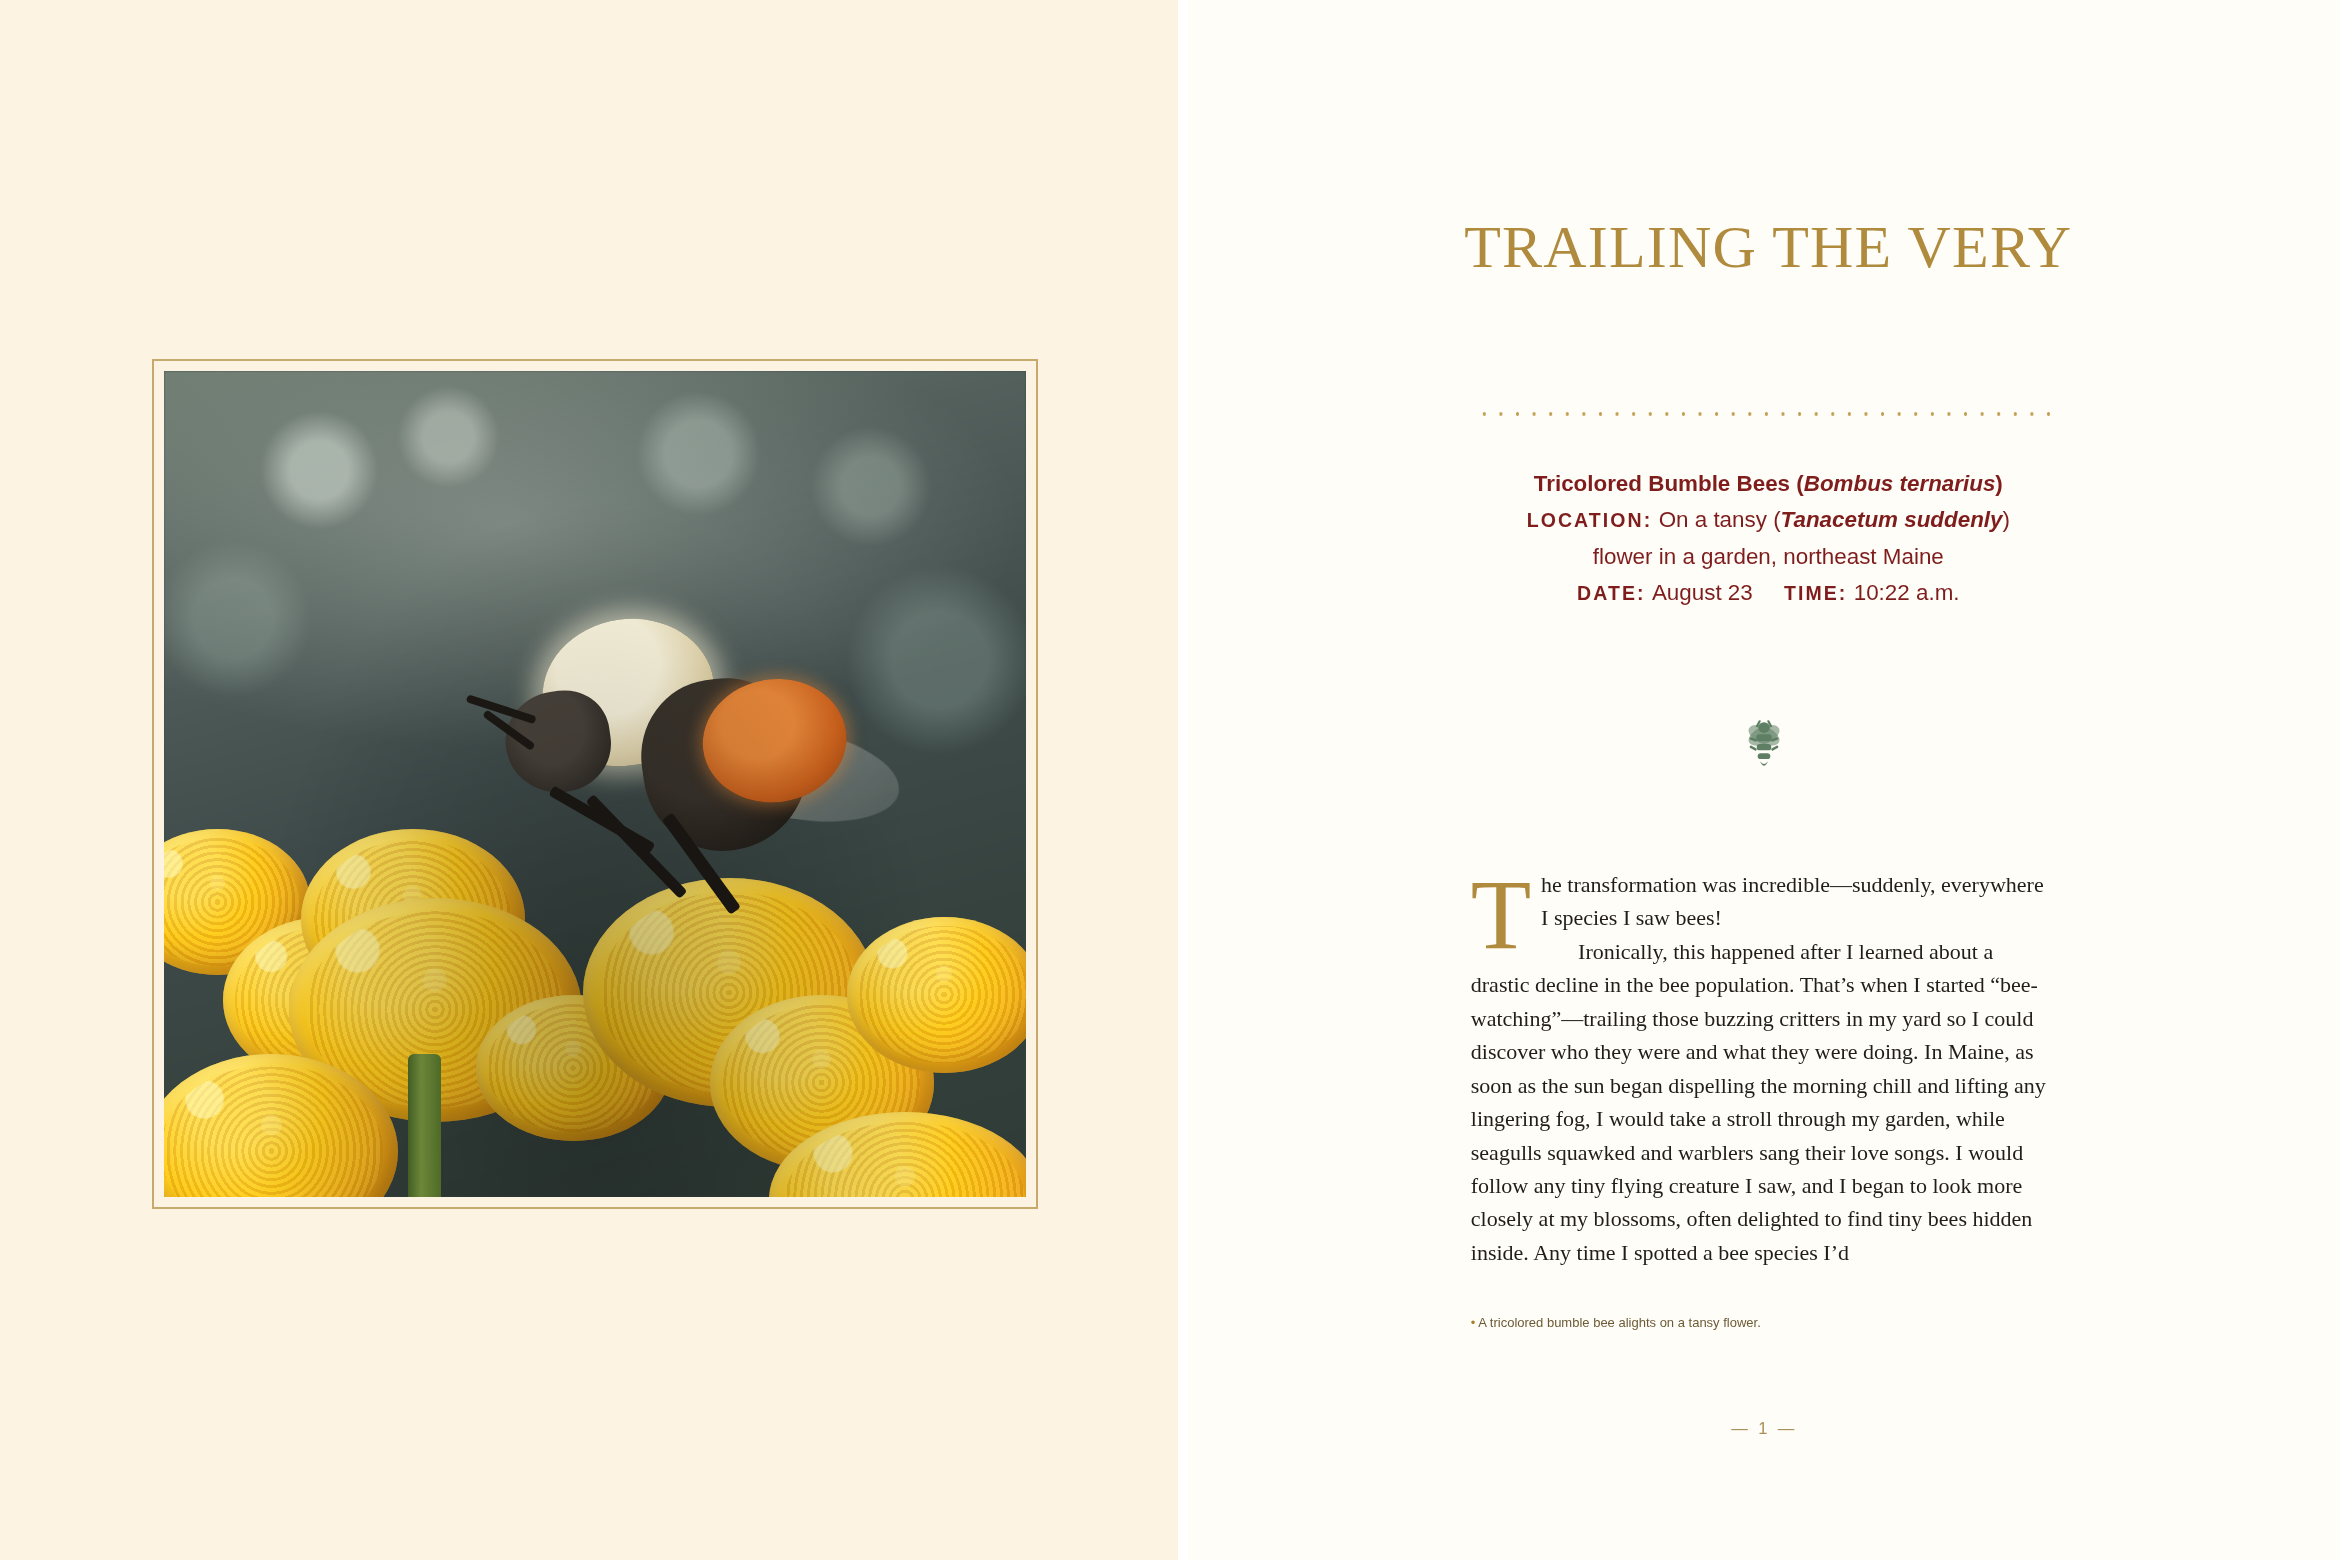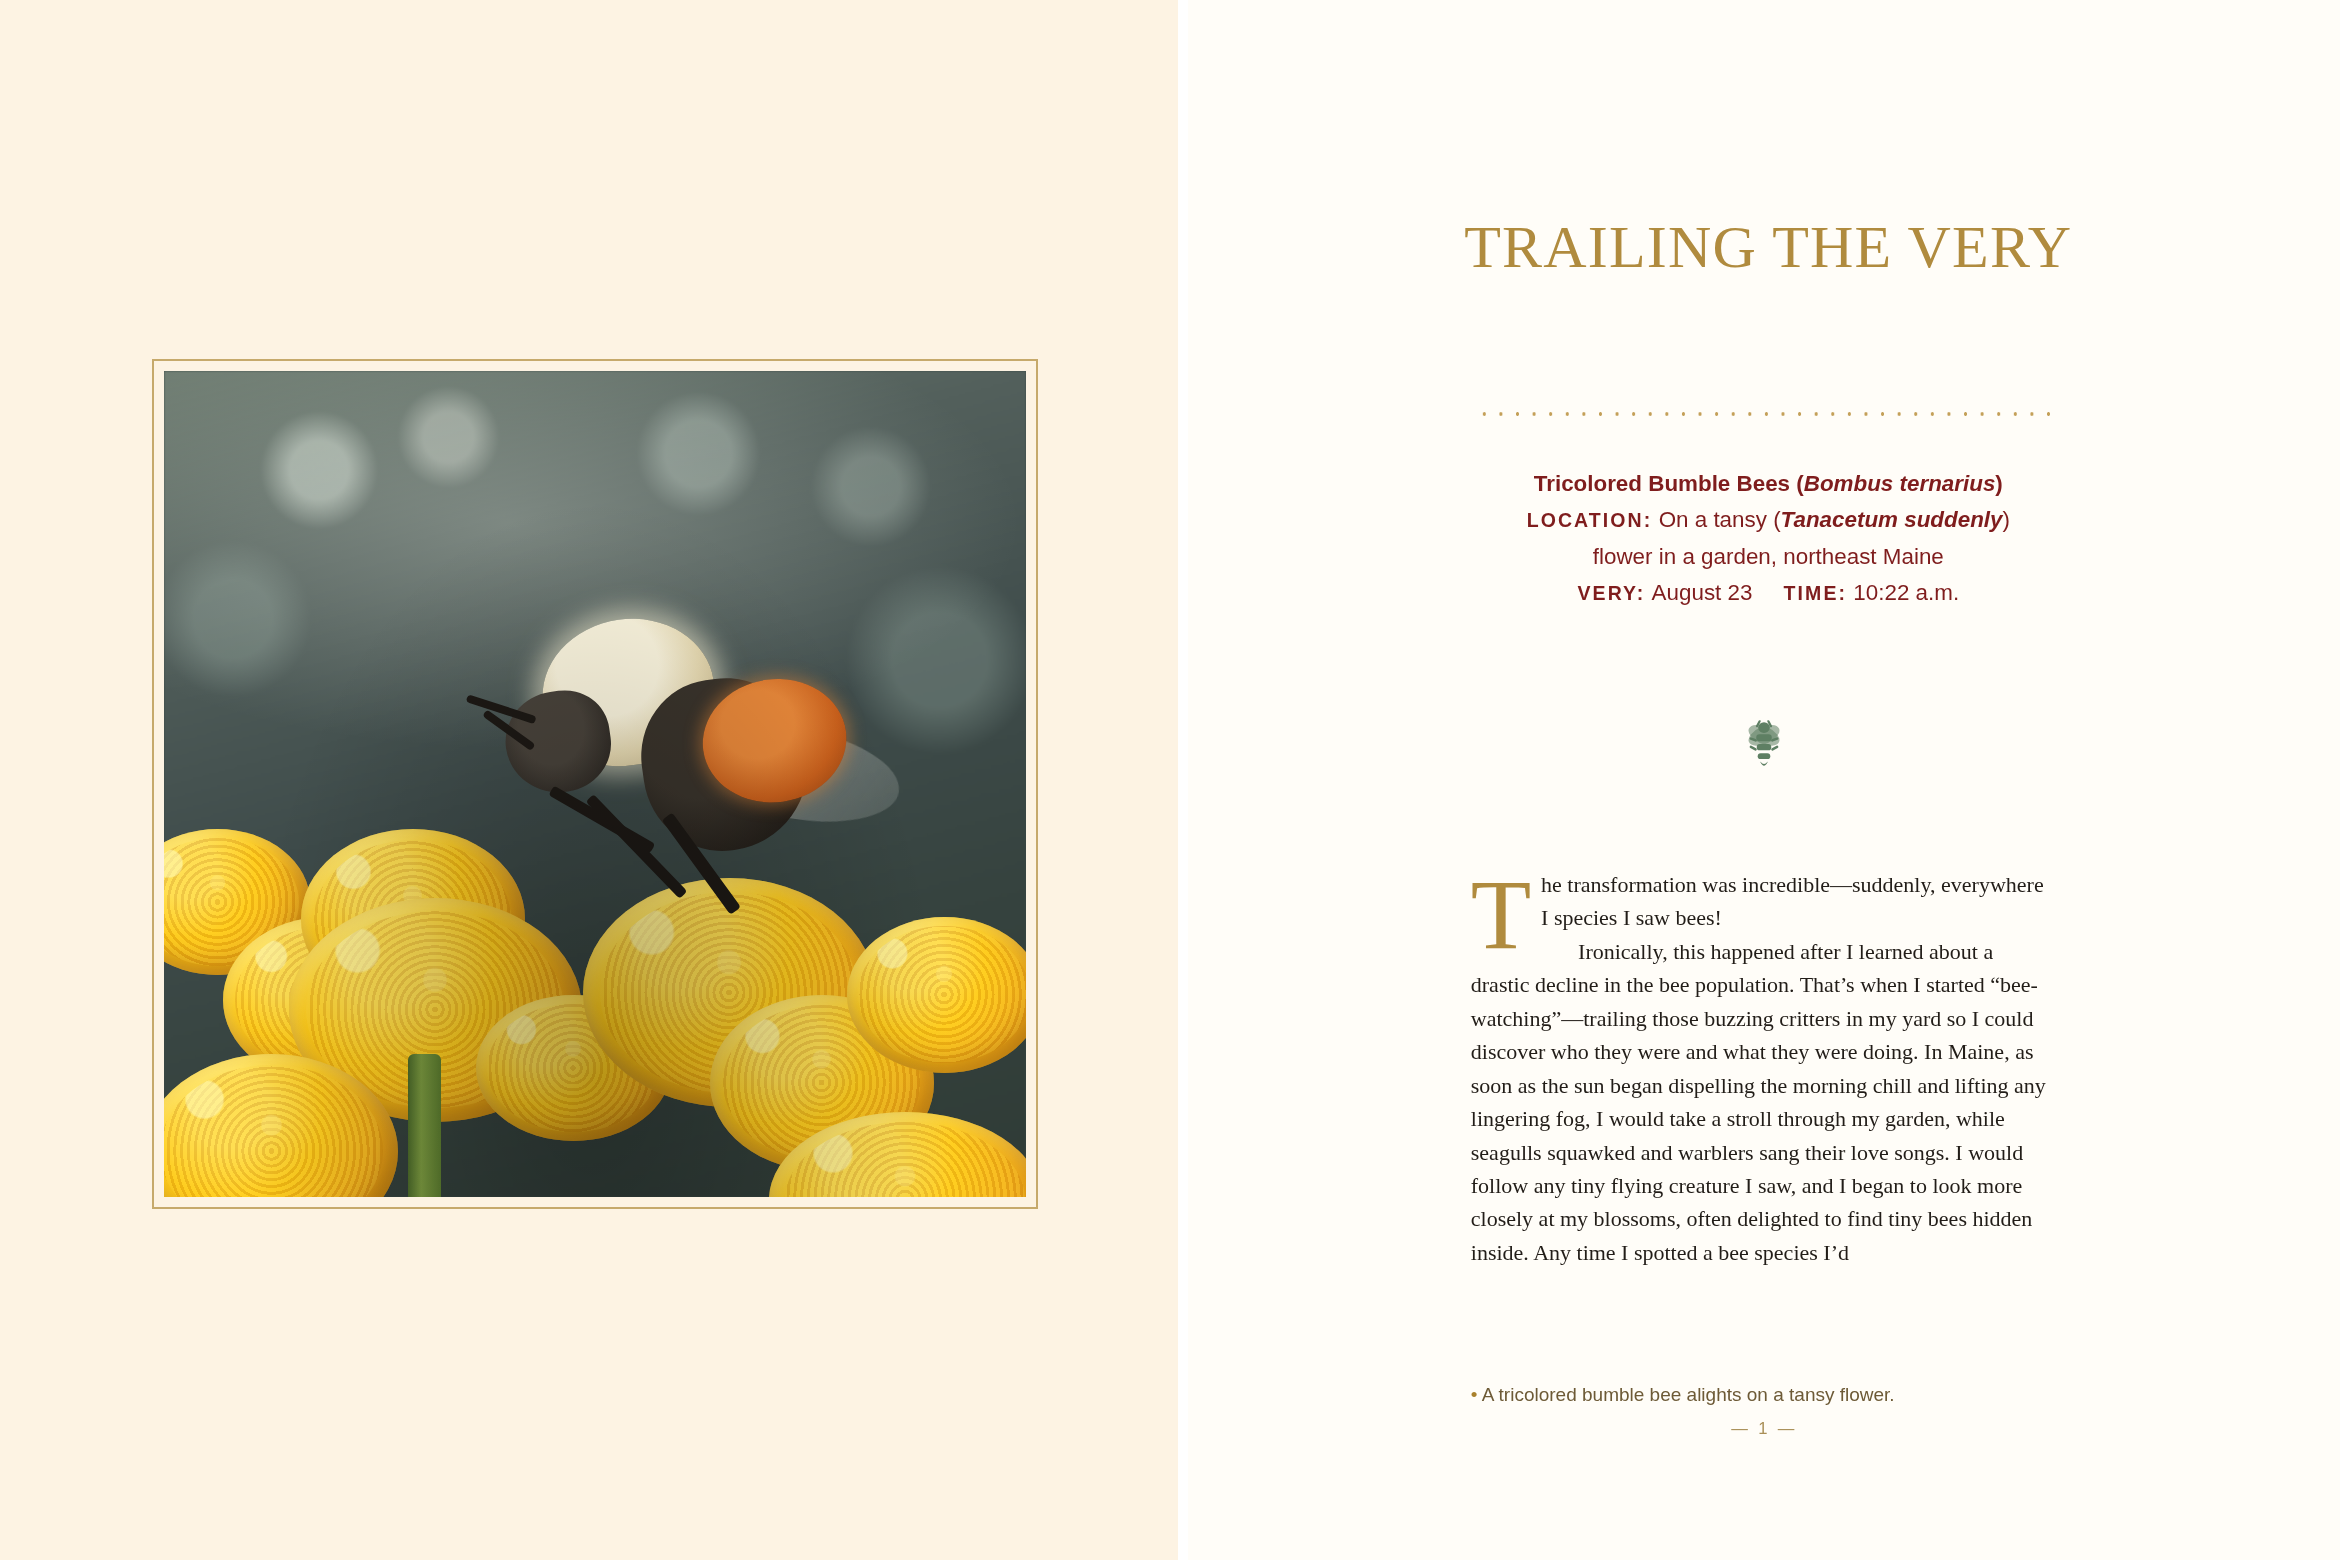--- a/index.html
+++ b/index.html
@@ -239,24 +239,24 @@
     font-size: 99px;
     line-height: 0.78;
     color: #b08b3e;
     padding: 7.8px 7.8px 0 0;
     margin-right: 2px;
   }
   .body-copy .indent { text-indent: 37px; display: block; }
   .photo-caption {
     position: absolute;
     left: 283px;
-    top: 1384px;
+    top: 1315px;
     width: 605px;
     font-family: "Liberation Sans", sans-serif;
-    font-size: 19px;
+    font-size: 13px;
     color: #6d5a36;
   }
   .photo-caption .bullet { color: #a9812c; }
   .folio {
     position: absolute;
     left: 0; right: 0;
     top: 1419px;
     text-align: center;
     font-family: "Liberation Sans", sans-serif;
     font-size: 16.6px;
@@ -317,21 +317,21 @@
 
     <div class="caption-block">
       <div>
         <span>Tricolored Bumble Bees (</span><span class="ital">Bombus ternarius</span><span>)</span>
       </div>
       <div>
         <span class="sp">LOCATION:</span><span class="reg"> On a tansy (</span><span class="ital">Tanacetum suddenly</span><span class="reg">)</span>
       </div>
       <div class="reg">flower in a garden, northeast Maine</div>
       <div>
-        <span class="sp">VERY:</span>
+        <span class="sp">DATE:</span>
         <span class="reg">August 23</span>
         &nbsp;&nbsp;&nbsp;
         <span class="sp">TIME:</span>
         <span class="reg">10:22 a.m.</span>
       </div>
     </div>
 
     <div class="bee-mark">
       <svg width="72" height="62" viewBox="0 0 74 64">
         <g fill="#5e7f63">

